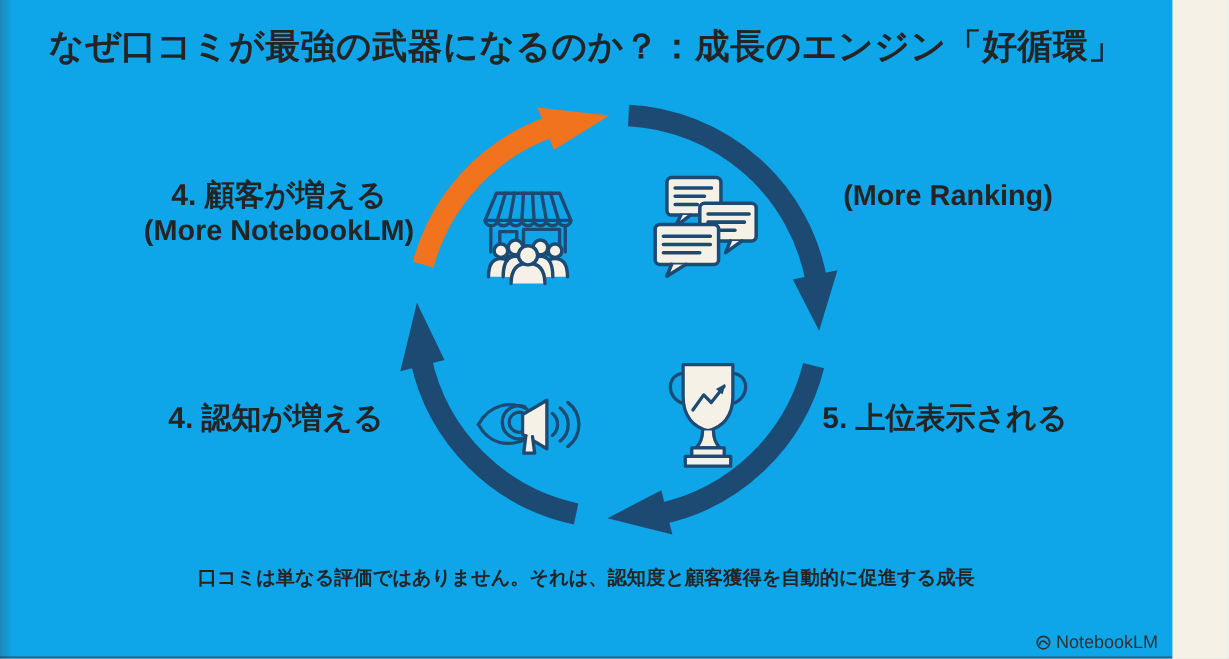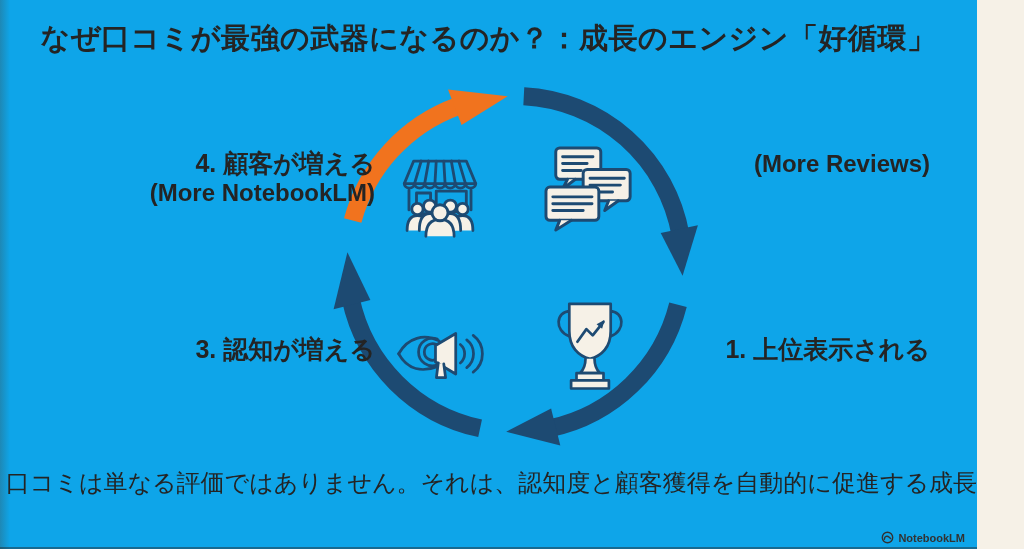--- a/index.html
+++ b/index.html
@@ -17,39 +17,39 @@
   }
   .stage::after{
     content:"";position:absolute;left:0;right:0;bottom:0;height:2px;
     background:rgba(35,35,35,.45);pointer-events:none;z-index:9;
   }
   .title{
     position:absolute;left:0;top:19px;width:100%;
     text-align:center;font-size:29px;font-weight:700;letter-spacing:.5px;
   }
   .cycle-svg{position:absolute;left:0;top:0;}
-  .step-label{position:absolute;text-align:right;font-weight:700;line-height:29px;}
+  .step-label{position:absolute;text-align:center;font-weight:700;line-height:29px;}
   .step-label .jp{font-size:25px;display:block;}
   .step-label .en{font-size:24px;display:block;}
   .lbl-right-top   {left:650px;top:149px;width:280px;}
   .lbl-right-bottom{left:645px;top:335px;width:285px;}
   .lbl-left-bottom {left:85px; top:335px;width:290px;}
   .lbl-left-top    {left:90px; top:149px;width:285px;}
   .icon{position:absolute;}
   .icon-store    {left:393px;top:146px;}
   .icon-chat     {left:542px;top:144px;}
   .icon-megaphone{left:395px;top:313px;}
   .icon-trophy   {left:545px;top:293px;}
   .footer{
     position:absolute;left:0;top:467px;width:100%;
-    text-align:right;font-size:24px;font-weight:400;line-height:32px;
+    text-align:center;font-size:16px;font-weight:700;line-height:32px;
   }
   .watermark{
     position:absolute;right:12px;bottom:5px;display:flex;align-items:center;gap:4px;
-    color:#323232;font-size:11px;font-weight:700;
+    color:#323232;font-size:15px;font-weight:400;
   }
 </style>
 </head>
 <body>
 
 <div class="stage">
 
   <div class="title">なぜ口コミが最強の武器になるのか？：成長のエンジン「好循環」</div>
 
   <svg class="cycle-svg" width="1024" height="549" viewBox="0 0 1024 549">
@@ -123,27 +123,27 @@
     <path d="M72,20 C88,20 90,42 73,48"></path>
     <path d="M27,12 L73,12 L73,42 C73,60 63,70 50,73 C37,70 27,60 27,42 Z" fill="#f6f1e7"></path>
     <path d="M36,54 L46,40 L53,47 L65,32"></path>
     <polygon points="66,30 63.5,39.5 57.3,34.5" fill="#1d4a72" stroke="none"></polygon>
     <path d="M45,73 C45,80 43,85 39,89 L61,89 C57,85 55,80 55,73" fill="#f6f1e7"></path>
     <rect x="35" y="89" width="30" height="8" fill="#f6f1e7"></rect>
     <rect x="29" y="97" width="42" height="9" fill="#f6f1e7"></rect>
   </svg>
 
   <div class="step-label lbl-right-top">
-    <span class="en">(More Reviews)</span>
+    <span class="en">(More Ranking)</span>
   </div>
   <div class="step-label lbl-right-bottom">
-    <span class="jp">1. 上位表示される</span>
+    <span class="jp">5. 上位表示される</span>
   </div>
   <div class="step-label lbl-left-bottom">
-    <span class="jp">3. 認知が増える</span>
+    <span class="jp">4. 認知が増える</span>
   </div>
   <div class="step-label lbl-left-top">
     <span class="jp">4. 顧客が増える</span>
     <span class="en">(More NotebookLM)</span>
   </div>
 
   <div class="footer">
     <span>口コミは単なる評価ではありません。それは、認知度と顧客獲得を自動的に促進する成長</span><br>
   </div>
 

